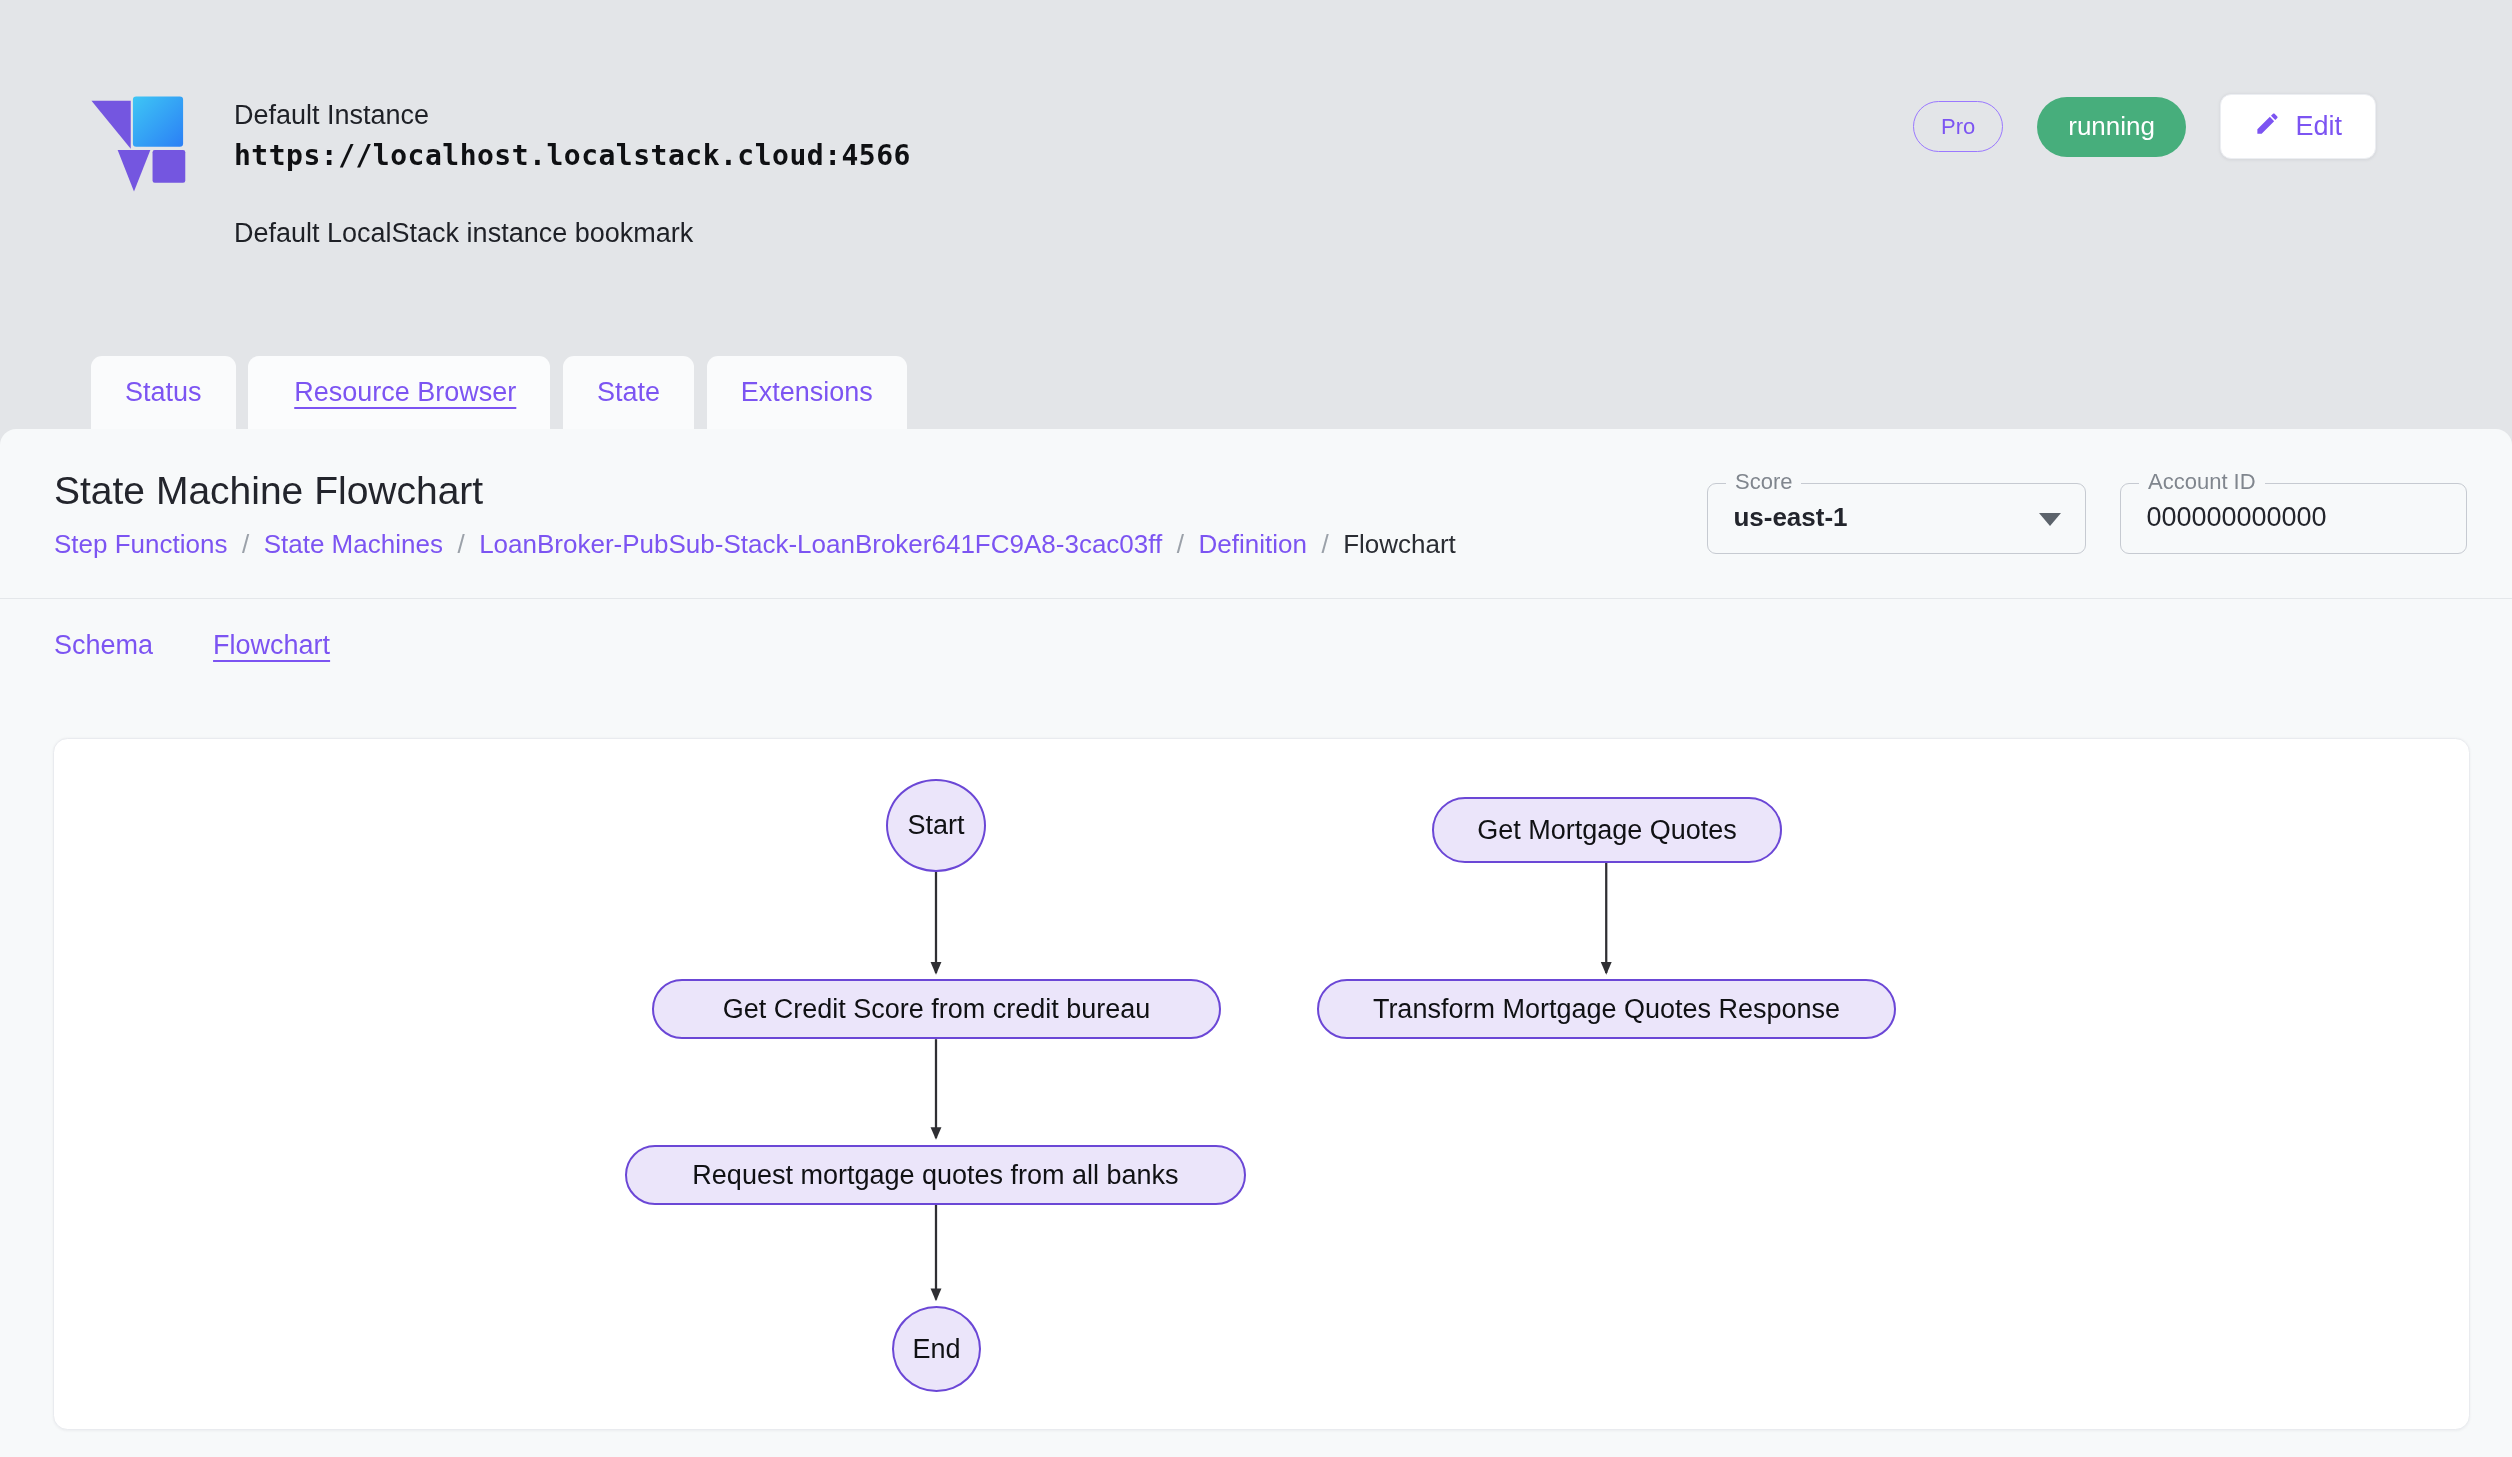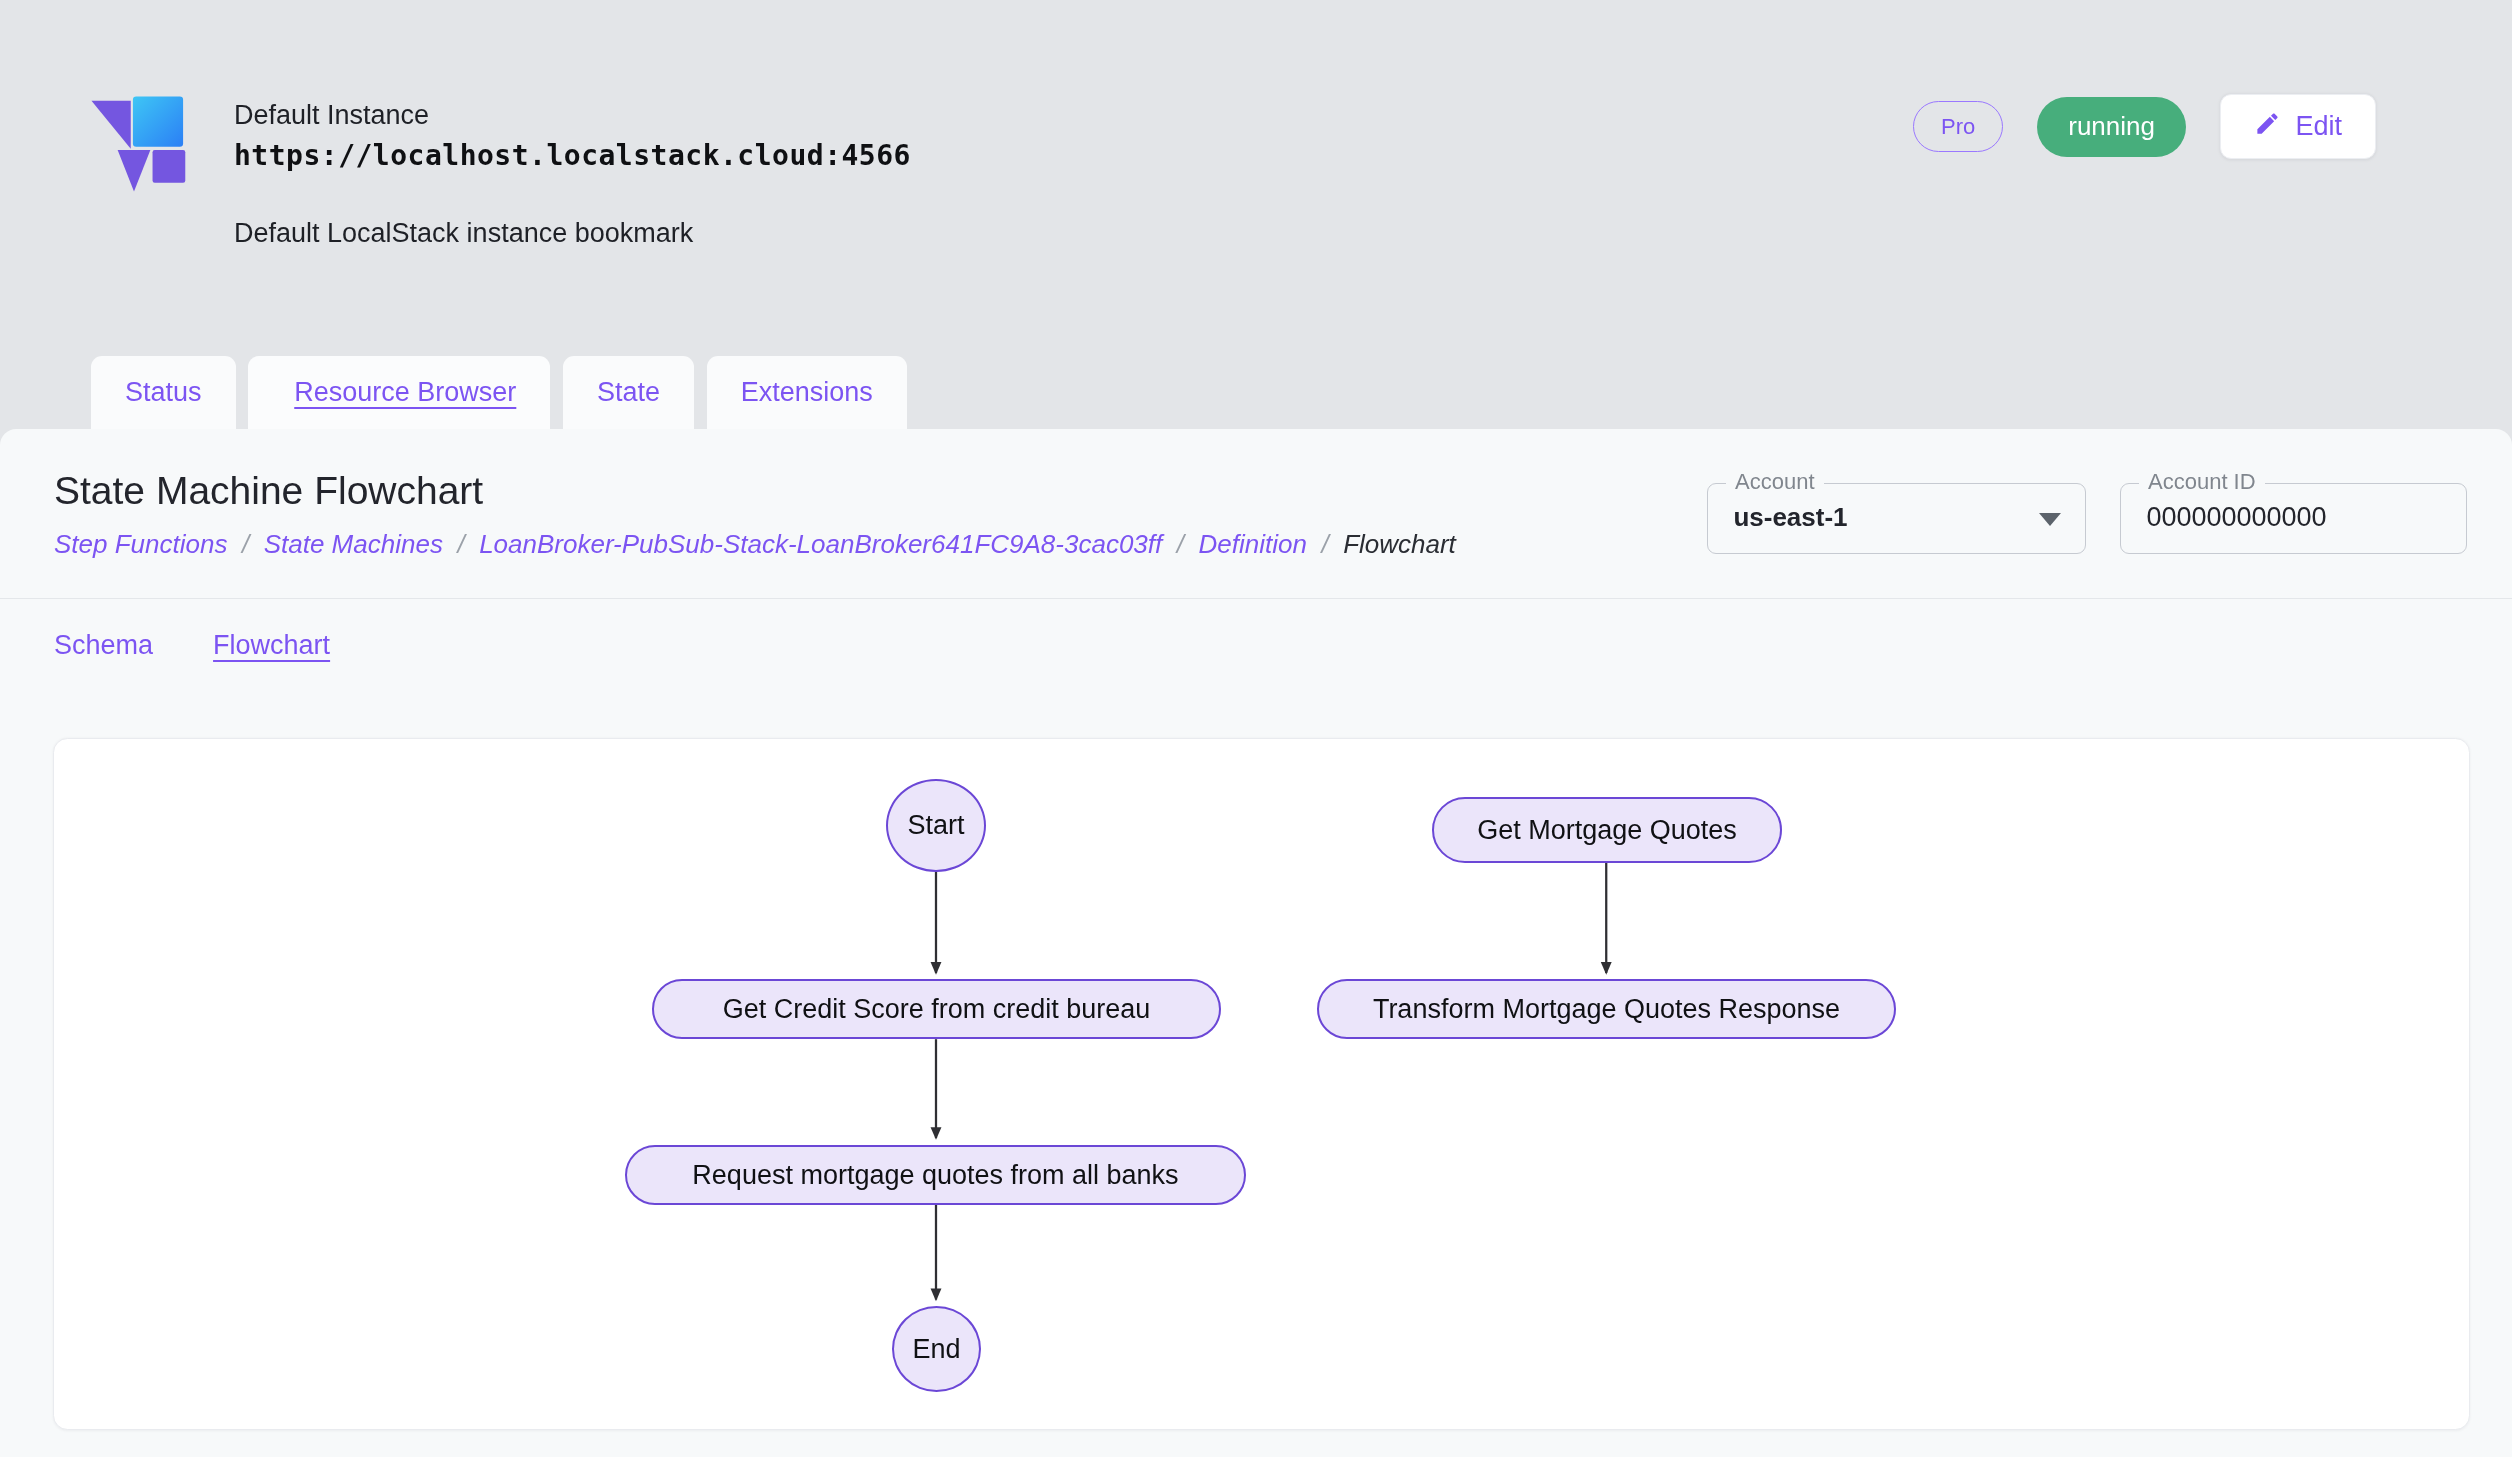--- a/index.html
+++ b/index.html
@@ -28,21 +28,21 @@
   .tabs { position:absolute; left:91px; top:356px; display:flex; gap:12.7px; align-items:flex-end; }
   .tab { height:73px; padding:0 34px; display:flex; align-items:center; background:#fafbfc;
          border-radius:11px 11px 0 0; color:#7c54f2; font-size:27px; cursor:pointer; white-space:nowrap; }
   .tab.active { background:#fbfcfd; font-weight:500; }
   .tab.active span { text-decoration:underline; text-underline-offset:6.4px; text-decoration-thickness:1.8px;margin-left:12px; }
 
   
   .panel { position:absolute; left:0; top:429px; width:2512px; height:1028px;
            background:#f7f9fa; border-radius:16.3px 16.3px 0 0; }
   .page-title { position:absolute; left:54px; top:40px; font-size:39px; font-weight:500; color:#23252c; }
-  .breadcrumb { position:absolute; left:54px; top:100px; display:flex; gap:14.5px; font-size:26px; align-items:flex-start;font-style:italic; }
+  .breadcrumb { position:absolute; left:54px; top:100px; display:flex; gap:14.5px; font-size:26px; align-items:flex-start; }
   .breadcrumb a { color:#7c54f2; text-decoration:none; cursor:pointer; }
   .breadcrumb .sep { color:#9ba1a9; }
   .breadcrumb .current { color:#2a2d33; }
 
   .outlined { position:absolute; border:1.8px solid #c6cad1; border-radius:9px; height:71px; background:transparent; }
   .outlined .float-label { position:absolute; top:-13.6px; left:18px; background:#f7f9fa; padding:0 9px;
                            font-size:22px; color:#80868e; line-height:1.1; }
   .region-box { left:1707px; top:54px; width:379px; cursor:pointer; }
   .region-value { position:absolute; left:25.4px; top:0; height:67px; display:flex; align-items:center;
                   font-size:26px; color:#23252c;font-weight:bold; }
@@ -136,21 +136,21 @@
       <a>State Machines</a>
       <span class="sep">/</span>
       <a>LoanBroker-PubSub-Stack-LoanBroker641FC9A8-3cac03ff</a>
       <span class="sep">/</span>
       <a>Definition</a>
       <span class="sep">/</span>
       <span class="current">Flowchart</span>
     </nav>
 
     <div class="outlined region-box">
-      <span class="float-label">Account</span>
+      <span class="float-label">Score</span>
       <span class="region-value">us-east-1</span>
       <span class="chevron-down"></span>
     </div>
 
     <div class="outlined account-box">
       <span class="float-label">Account ID</span>
       <input class="account-input" value="000000000000" style="">
     </div>
 
     <div class="divider"></div>

